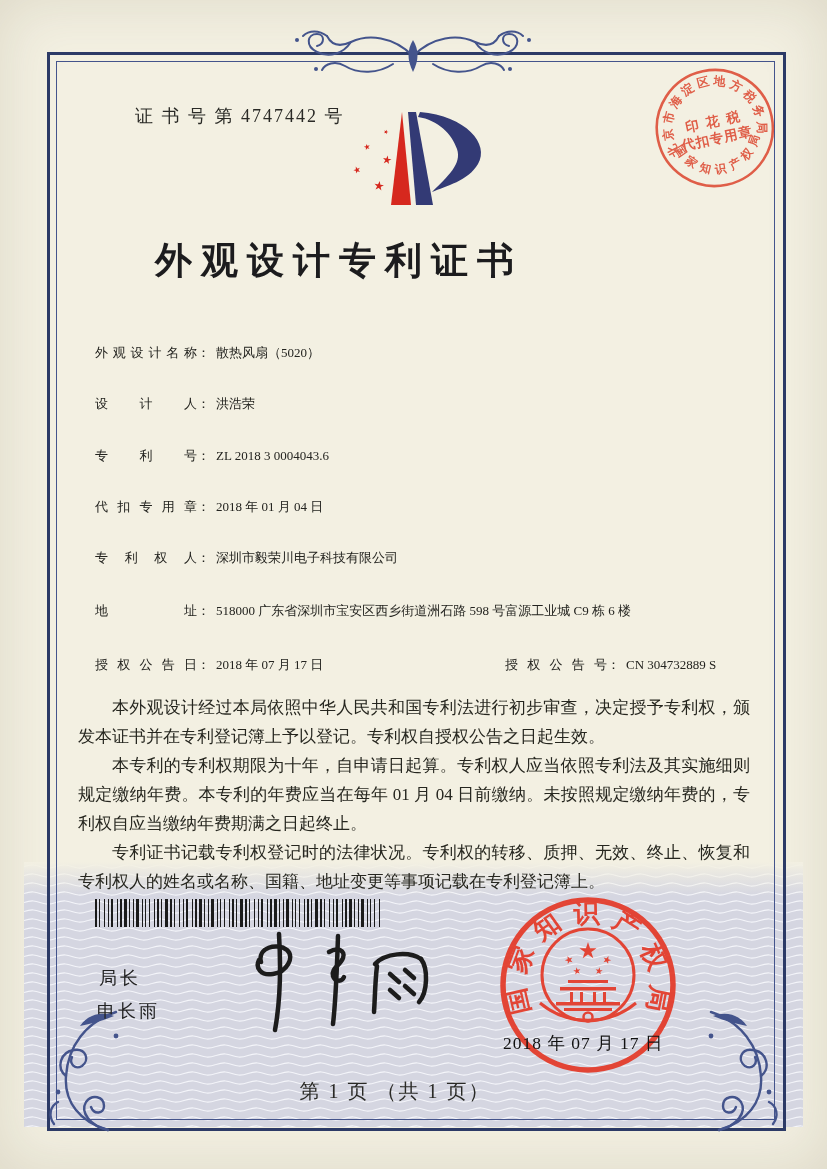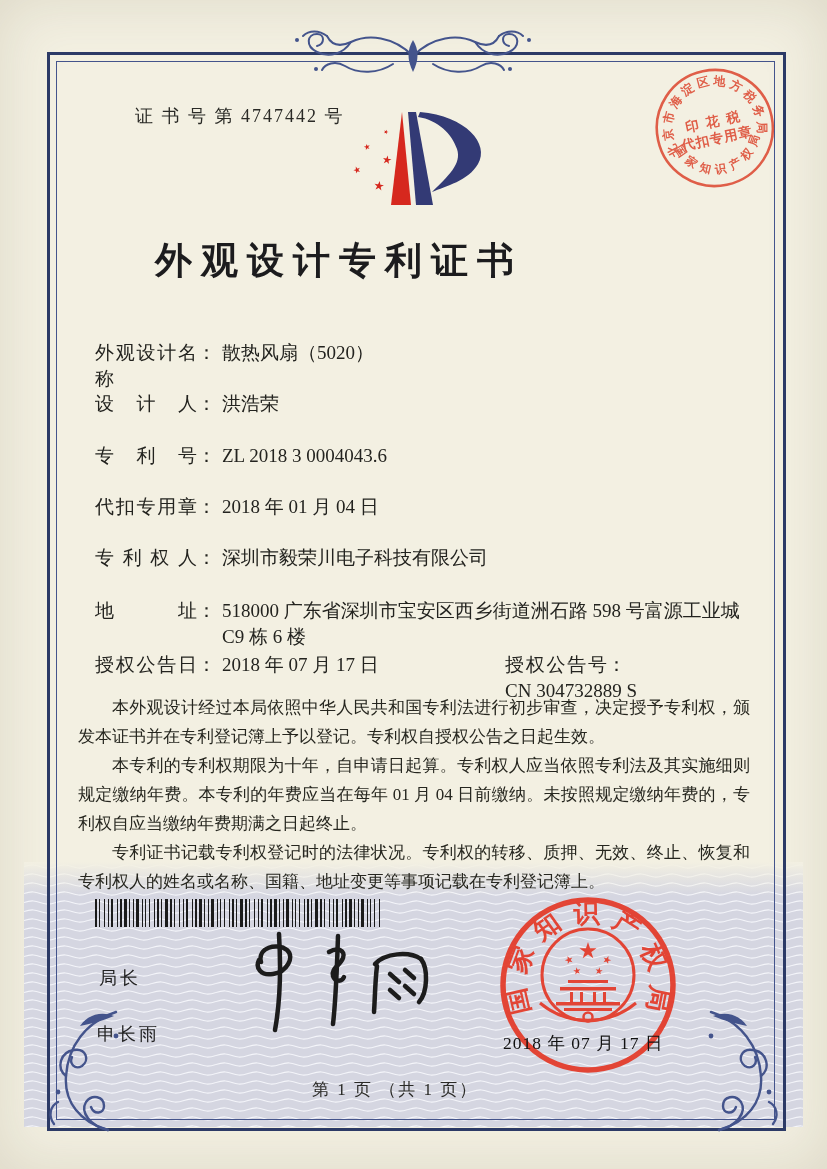--- a/index.html
+++ b/index.html
@@ -14,42 +14,42 @@
   .frame-outer{left:47px;top:52px;width:733px;height:1073px;border:3px solid #2c3a66;}
   .frame-inner{left:56px;top:61px;width:717px;height:1057px;border:1px solid #44548c;}
   
   .waveband{left:24px;top:862px;}
   
   .certno{left:95px;top:104px;font-size:18px;letter-spacing:2px;color:#2a2a26;margin-left:40px;}
   .logo{left:338px;top:106px;}
   .doc-title{left:0;top:236px;width:678px;text-align:center;font-size:37px;font-weight:700;
     letter-spacing:9px;color:#1c1c1e;}
   
-  .frow{left:95px;width:660px;font-size:19px;line-height:26px;}
+  .frow{left:95px;width:660px;font-size:13px;line-height:26px;}
   .flabel{display:inline-block;width:102px;text-align:justify;text-align-last:justify;vertical-align:top;}
   .fcolon{display:inline-block;vertical-align:top;margin-right:6px;}
   .fval{display:inline-block;vertical-align:top;max-width:540px;}
   .pair2{position:absolute;left:378px;top:0;margin-left:32px;}
   
   .bodytext{left:78px;top:693px;width:672px;font-size:17px;line-height:29px;text-align:justify;color:#26261f;}
   .bodytext p{margin:0;text-indent:2em;}
   
   .barcode{left:95px;top:899px;}
   
   .off-title{left:99px;top:966px;font-family:"Liberation Sans","DejaVu Sans",sans-serif;
     font-size:18px;letter-spacing:3px;color:#222;}
   .off-name{left:97px;top:999px;font-family:"Liberation Sans","DejaVu Sans",sans-serif;
-    font-size:18px;letter-spacing:3px;color:#222;margin-top:23px;}
+    font-size:18px;letter-spacing:3px;color:#222;}
   .signature{left:225px;top:928px;}
   
   .tax-stamp{left:650px;top:64px;transform:rotate(-12deg);opacity:.88;}
   .red-seal{left:498px;top:895px;opacity:.93;}
   .seal-date{left:503px;top:1031px;font-size:17.5px;letter-spacing:1px;color:#111;}
   
-  .pagefoot{left:0;top:1078px;width:790px;text-align:center;font-size:17px;letter-spacing:2px;color:#2a2a26;}
+  .pagefoot{left:0;top:1078px;width:790px;text-align:center;font-size:20px;letter-spacing:2px;color:#2a2a26;}
   text{font-family:"Liberation Serif","DejaVu Serif",serif;}
 </style>
 </head>
 <body>
 
 <div class="page">
 
   <svg class="abs waveband" width="779" height="265">
     <defs>
       <pattern id="wv" width="64" height="9" patternUnits="userSpaceOnUse">

